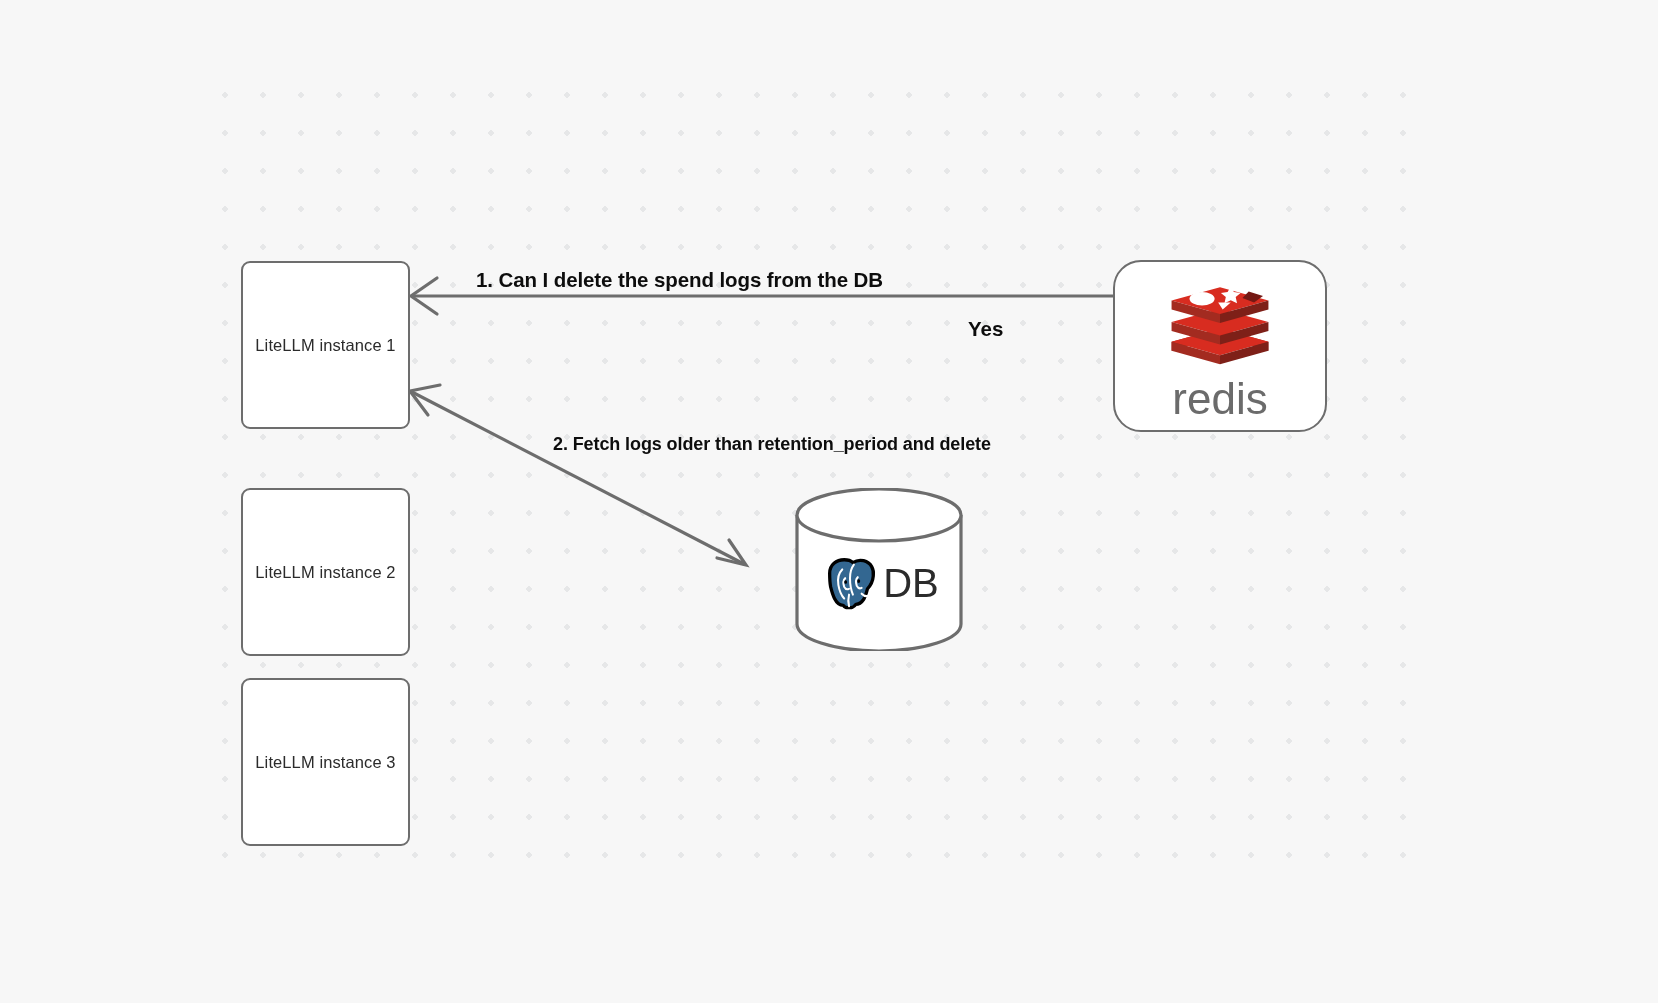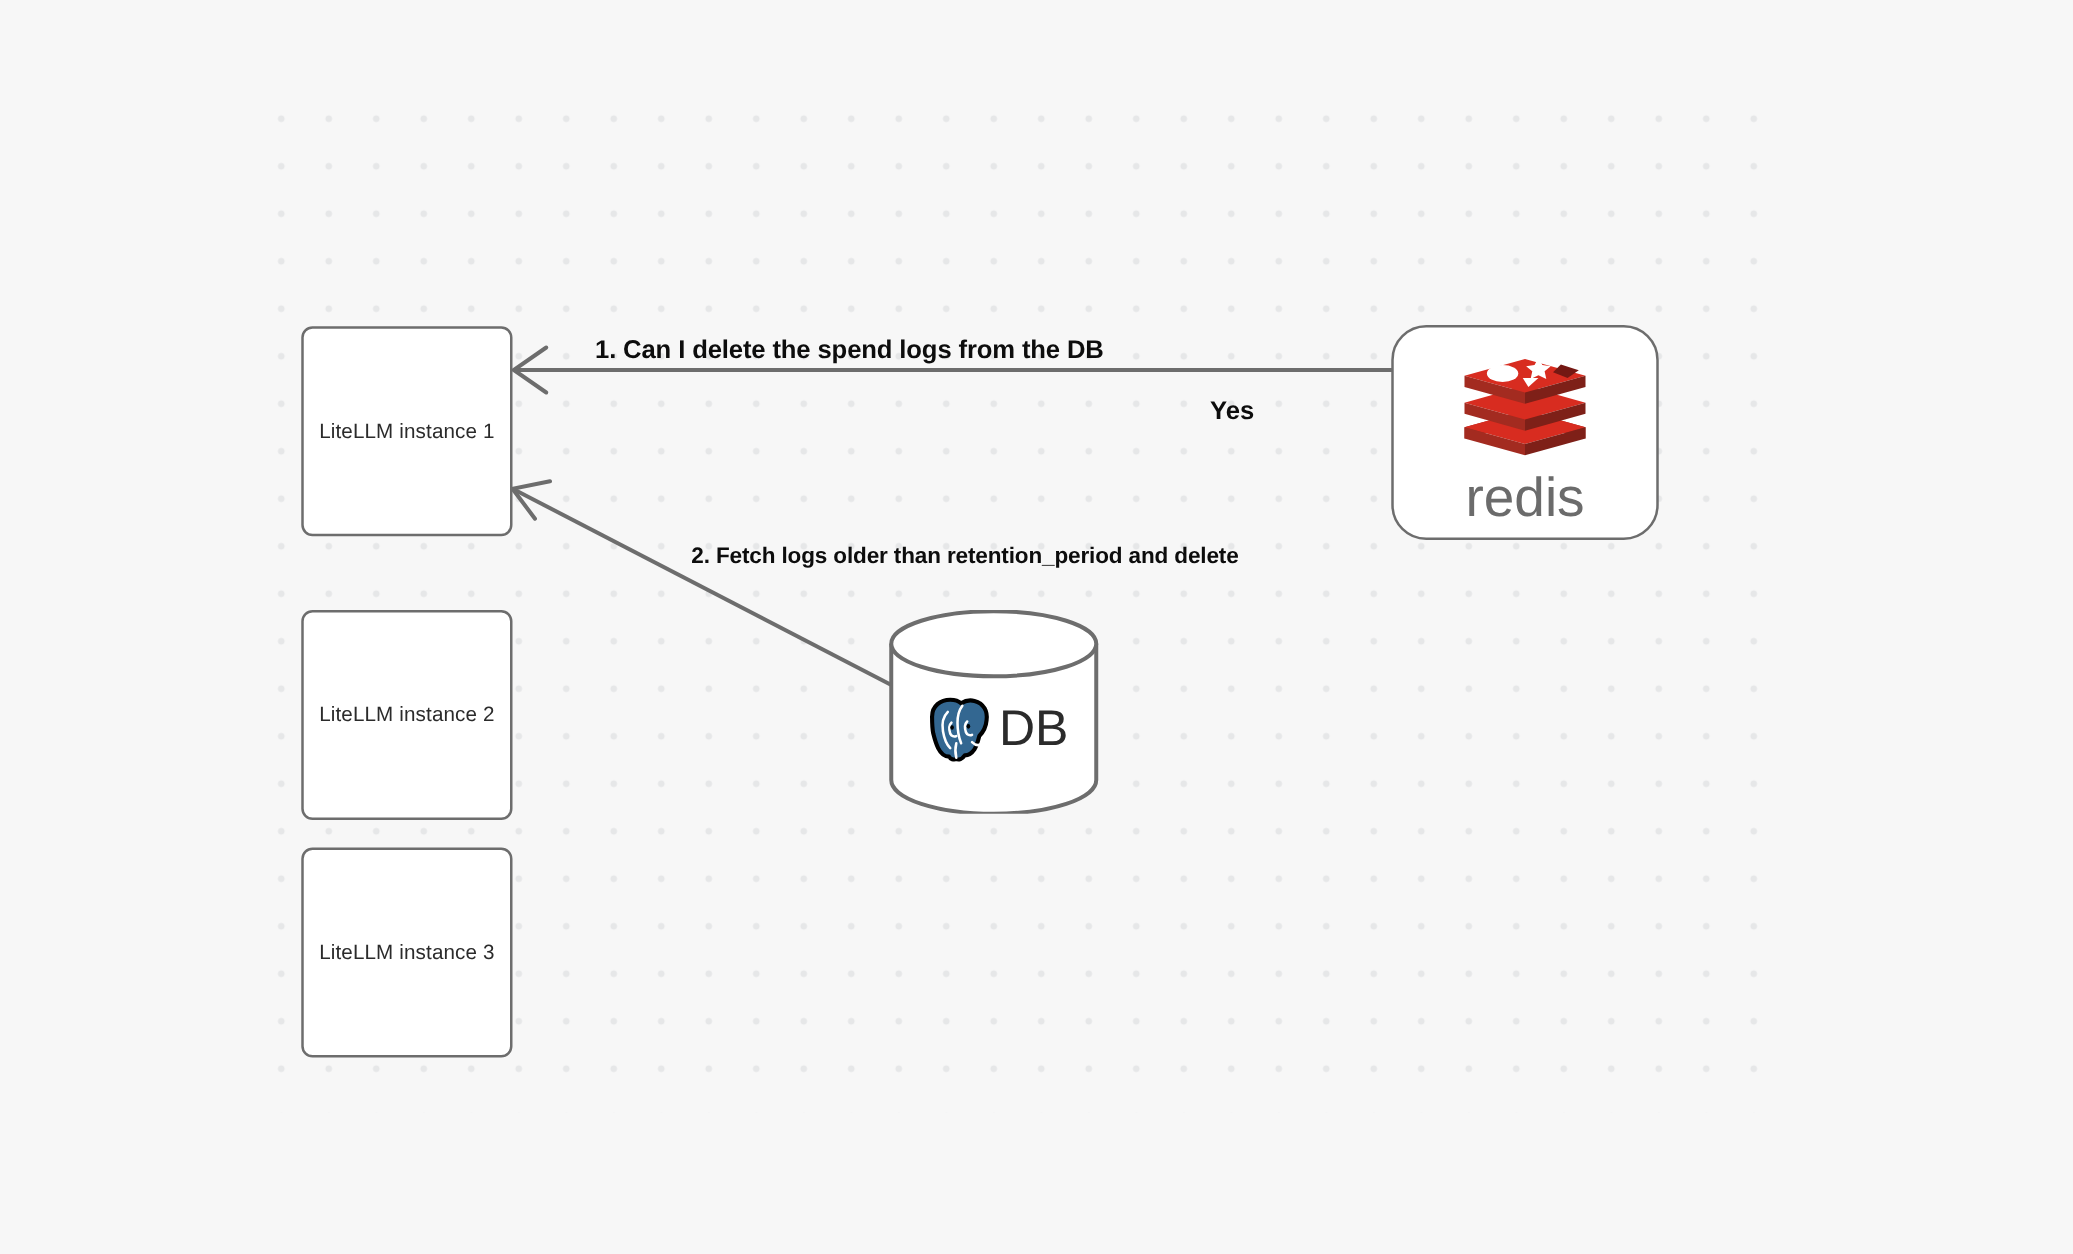--- a/index.html
+++ b/index.html
@@ -65,21 +65,21 @@
     display: flex;
     flex-direction: column;
     align-items: center;
     justify-content: center;
   }
   #redis-logo-wrap { width: 108px; height: 104px; display:block; }
 
   
   #node-db {
     position: absolute;
-    left: 708px;
+    left: 792px;
     top: 488px;
     width: 174px;
     height: 163px;
   }
   #db-cyl-svg { position:absolute; left:0; top:0; }
   #db-content {
     position: absolute;
     left: 0; top: 0; width: 174px; height: 163px;
     display: flex;
     align-items: center;

